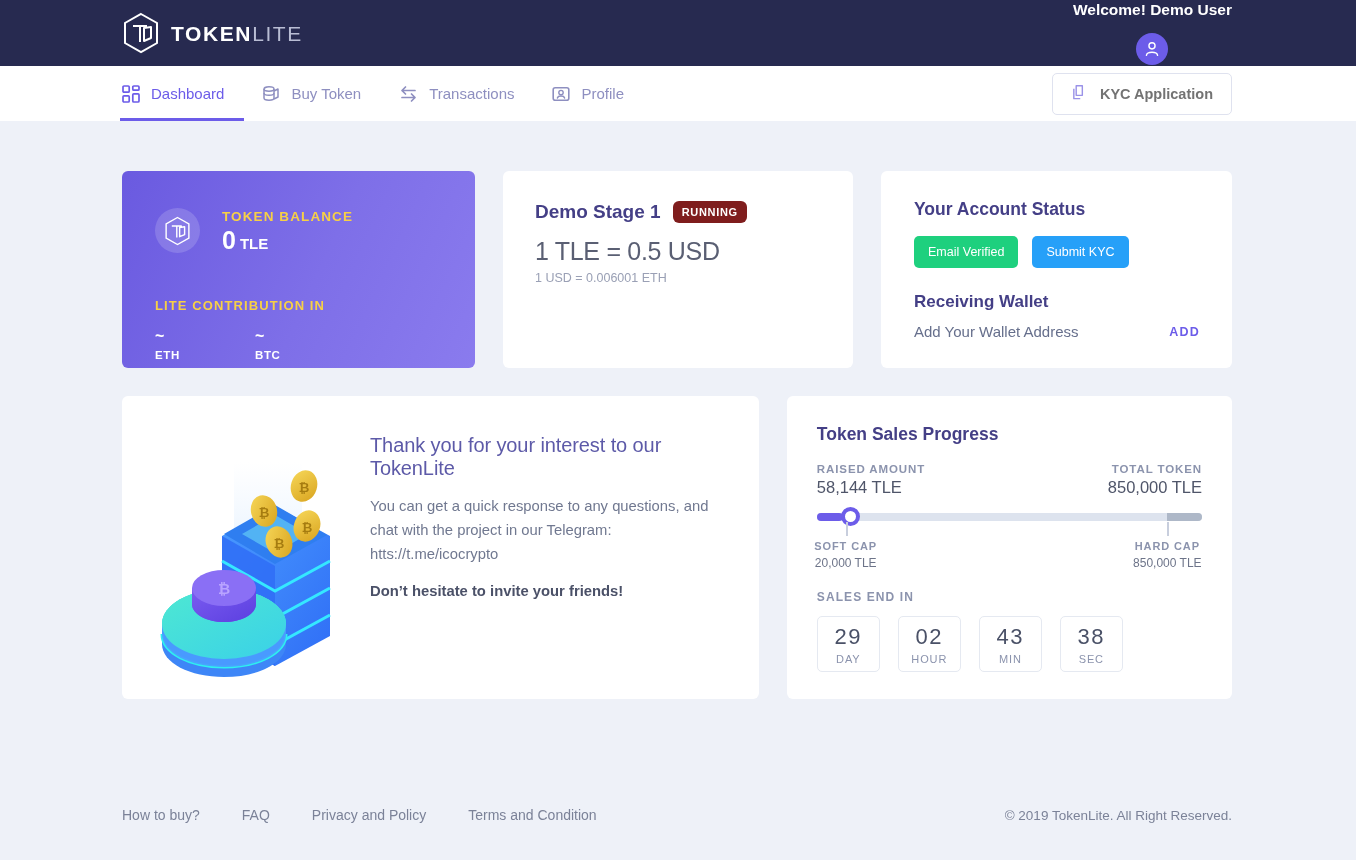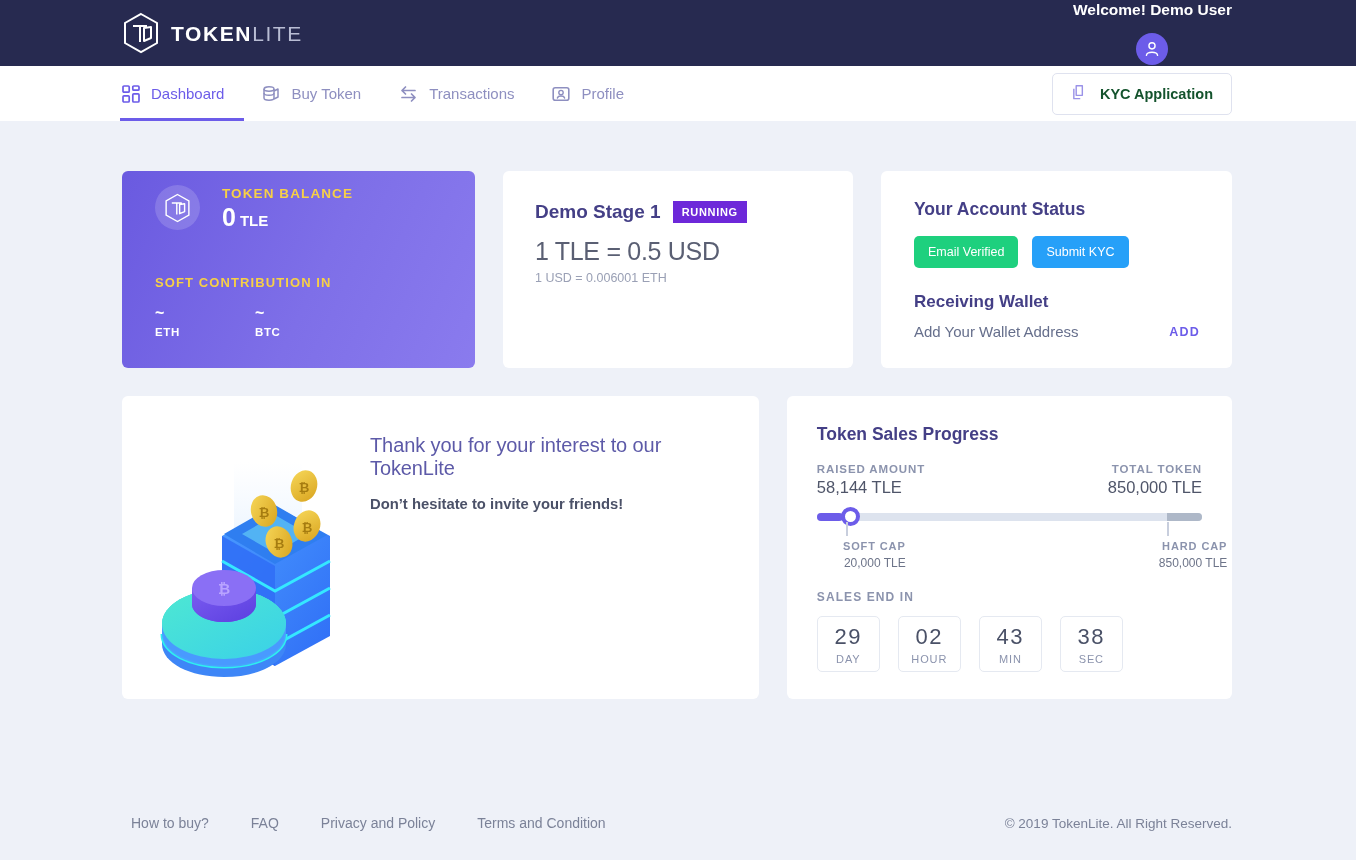--- a/index.html
+++ b/index.html
@@ -62,41 +62,41 @@
   }
   .nav-item.active::after { left: -2px; right: -20px; }
   .nav-icon { display: flex; align-items: center; }
 
   .kyc-btn {
     display: flex; align-items: center; gap: 12px;
     border: 1px solid #dfe2ef;
     border-radius: 5px;
     padding: 10px 18px;
     background: #fff;
-    color: #14532d;
+    color: #737373;
     font-size: 14.5px;
     font-weight: bold;
     cursor: pointer;
   }
 
   
   .page { padding: 0 124px 0 122px; }
   .row-1 {
     display: flex; gap: 28px;
     padding-top: 50px;
   }
 
   .card { background: #fff; border-radius: 6px; }
 
   
   .balance-card {
     width: 355px; height: 197px;
     border-radius: 6px;
     background: linear-gradient(115deg, #6a5ae0 0%, #7e6fe8 55%, #8a7bee 100%);
-    padding: 14px 30px 0 33px;
+    padding: 37px 30px 0 33px;
     color: #fff;
     position: relative;
     overflow: hidden;
   }
   .bal-top { display: flex; align-items: center; gap: 22px; }
   .bal-ico {
     width: 45px; height: 45px; border-radius: 50%;
     background: rgba(255,255,255,0.16);
     display: flex; align-items: center; justify-content: center;
     flex: none;
@@ -117,22 +117,22 @@
   .contrib-cur { font-size: 11.5px; font-weight: bold; letter-spacing: .6px; margin-top: 4px; }
 
   
   .stage-card {
     width: 352px; height: 197px;
     padding: 30px 32px 0 32px;
   }
   .stage-head { display: flex; align-items: center; gap: 12px; }
   .stage-name { font-size: 19px; font-weight: bold; color: #443f86; }
   .badge-running {
-    background: #6d28d9; color: #fff; font-size: 11px; font-weight: bold;
-    letter-spacing: .7px; padding: 5px 9px; border-radius: 0;
+    background: #7f1d1d; color: #fff; font-size: 11px; font-weight: bold;
+    letter-spacing: .7px; padding: 5px 9px; border-radius: 6px;
   }
   .rate { font-size: 25px; color: #5a5f73; margin-top: 14px; letter-spacing: -.3px; }
   .sub-rate { font-size: 12.5px; color: #9aa0b5; margin-top: 5px; }
   .buy-btn {
     margin-top: 16px;
     background: #7367f0; color: #fff;
     border: none; border-radius: 6px;
     padding: 13px 25px;
     font-size: 15.5px; font-weight: bold;
     font-family: inherit;
@@ -211,46 +211,45 @@
   .handle {
     position: absolute; top: -5px;
     width: 19px; height: 19px; border-radius: 50%;
     background: #fff; border: 4px solid #6c5ce9;
     cursor: pointer;
   }
   .cap-ticks { position: relative; height: 18px; }
   .tick { position: absolute; top: 0; width: 2px; height: 14px; background: #c8cedd; }
   .cap-labels { position: relative; height: 36px; margin-top: 0px; }
   .cap {
-    position: absolute; text-align: right; width: 120px;
+    position: absolute; text-align: center; width: 120px;
   }
   .cap-name { font-size: 11px; font-weight: bold; letter-spacing: .9px; color: #8b93ad; }
   .cap-val { font-size: 12px; color: #6d7489; margin-top: 4px; }
 
   .sales-end {
     font-size: 12px; font-weight: bold; letter-spacing: 1.1px;
     color: #8b93ad; margin-top: 14px;
   }
   .counters { display: flex; gap: 18px; margin-top: 12px; }
   .counter {
     width: 63px; height: 56px;
     border: 1px solid #e5e9f1; border-radius: 5px;
     display: flex; flex-direction: column;
     align-items: center; justify-content: center;
   }
   .counter-num { font-size: 22px; color: #4a5167; letter-spacing: 1.5px; }
   .counter-lbl { font-size: 11px; color: #8b93ad; letter-spacing: .9px; margin-top: 3px; }
 
   
   .footer {
-    position: absolute; left: 0; right: 0; bottom: 0;
+    position: absolute; left: 0; right: 0; bottom: 8px;
     height: 74px;
     display: flex; align-items: center; justify-content: space-between;
     padding: 0 124px 0 122px;
-    margin-left: 9px;
   }
   .foot-links { display: flex; gap: 42px; }
   .foot-link { font-size: 14px; color: #7b8298; cursor: pointer; }
   .copyright { font-size: 13.5px; color: #7b8298; }
 </style>
 </head>
 <body>
 
 <div class="topbar">
   <div class="brand">
@@ -348,21 +347,21 @@
             <path d="M11 14 L25 14 M18 14 L18 30 M22 16 L22 29 L29 26 L29 15 Z" fill="none" stroke="#ffffff" stroke-width="2" stroke-linejoin="round"></path>
           </svg>
         </span>
         <div>
           <div class="bal-label">TOKEN BALANCE</div>
           <div class="bal-amount">
             <span>0</span><span class="unit">TLE</span>
           </div>
         </div>
       </div>
-      <div class="contrib-label">SOFT CONTRIBUTION IN</div>
+      <div class="contrib-label">LITE CONTRIBUTION IN</div>
       <div class="contrib-row">
         <div class="contrib-col">
           <div class="contrib-val">~</div>
           <div class="contrib-cur">ETH</div>
         </div>
         <div class="contrib-col">
           <div class="contrib-val">~</div>
           <div class="contrib-cur">BTC</div>
         </div>
       </div>
@@ -447,20 +446,21 @@
           <ellipse cx="112" cy="55" rx="13" ry="16" fill="url(#gCoin)" transform="rotate(-14 112 55)"></ellipse>
           <text x="112" y="61" font-family="DejaVu Sans, sans-serif" font-size="13" fill="#a67c10" text-anchor="middle" font-weight="bold">₿</text>
           <ellipse cx="155" cy="70" rx="13" ry="16" fill="url(#gCoin)" transform="rotate(22 155 70)"></ellipse>
           <text x="155" y="76" font-family="DejaVu Sans, sans-serif" font-size="13" fill="#a67c10" text-anchor="middle" font-weight="bold">₿</text>
           <ellipse cx="127" cy="86" rx="13" ry="16" fill="url(#gCoin)" transform="rotate(-22 127 86)"></ellipse>
           <text x="127" y="92" font-family="DejaVu Sans, sans-serif" font-size="13" fill="#a67c10" text-anchor="middle" font-weight="bold">₿</text>
         </svg>
       </div>
       <div class="promo-body">
         <div class="promo-title">Thank you for your interest to our TokenLite</div>
+        <div class="promo-p">You can get a quick response to any questions, and chat with the project in our Telegram: htts://t.me/icocrypto</div>
         <div class="promo-strong">Don’t hesitate to invite your friends!</div>
       </div>
     </div>
 
     <div class="card progress-card">
       <div class="prog-title">Token Sales Progress</div>
 
       <div class="prog-amounts">
         <div>
           <div class="amt-label">RAISED AMOUNT</div>

